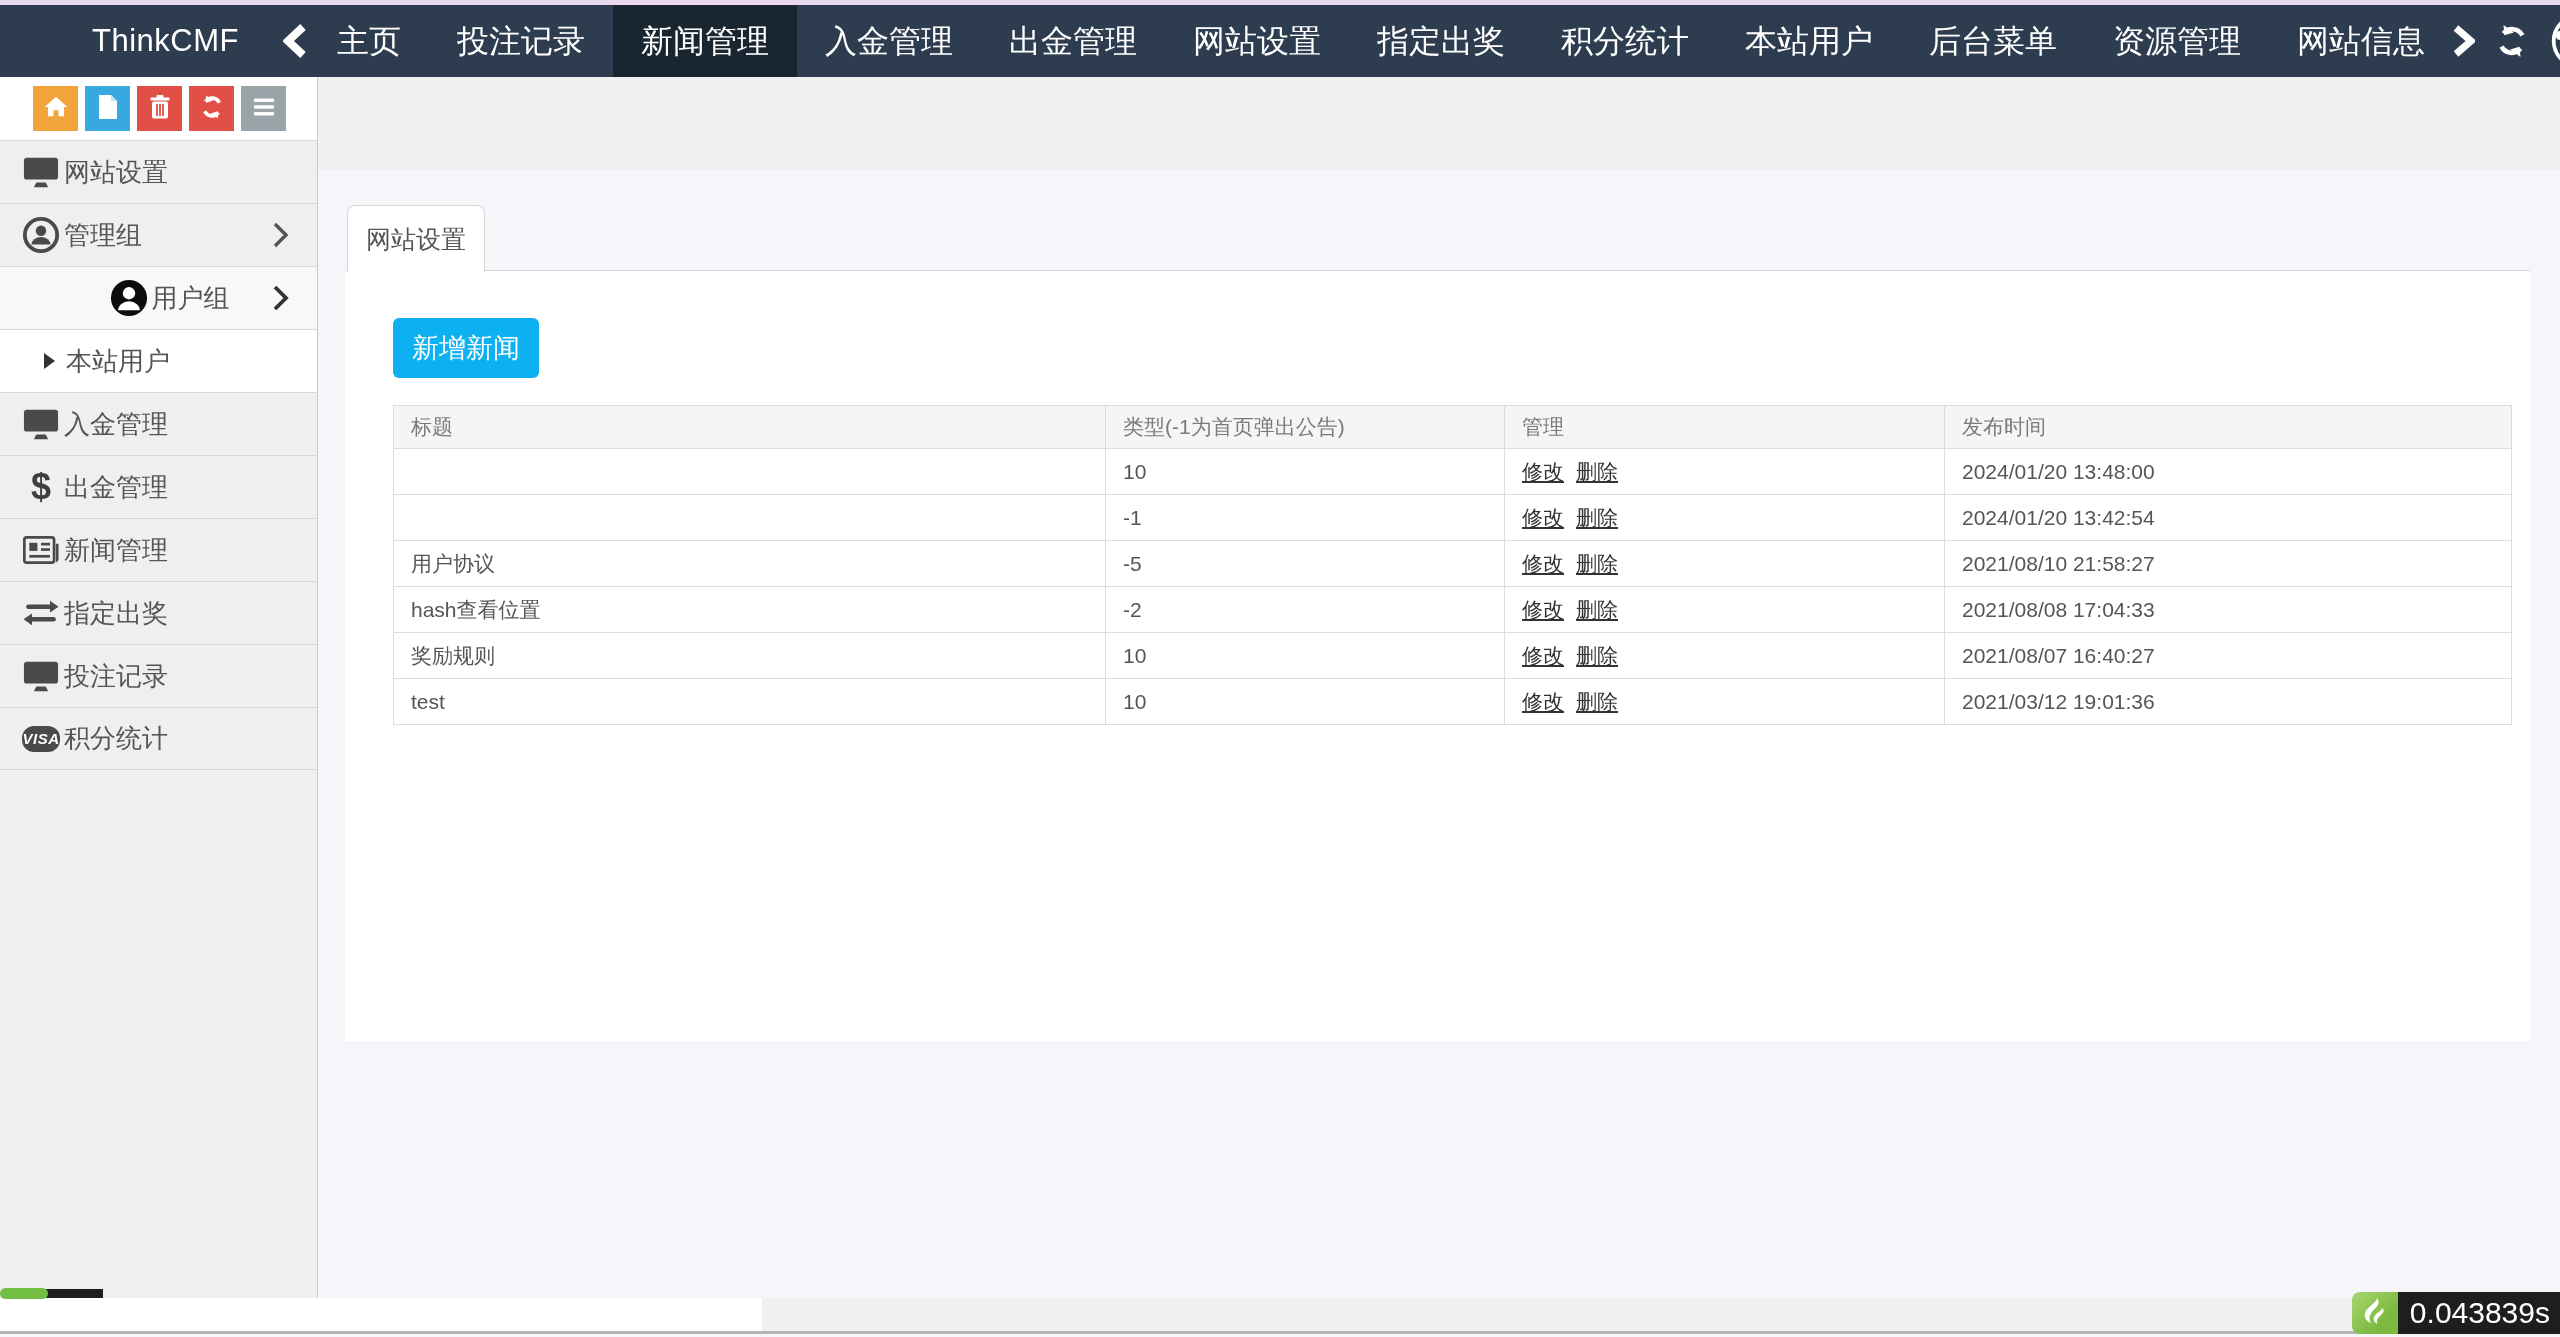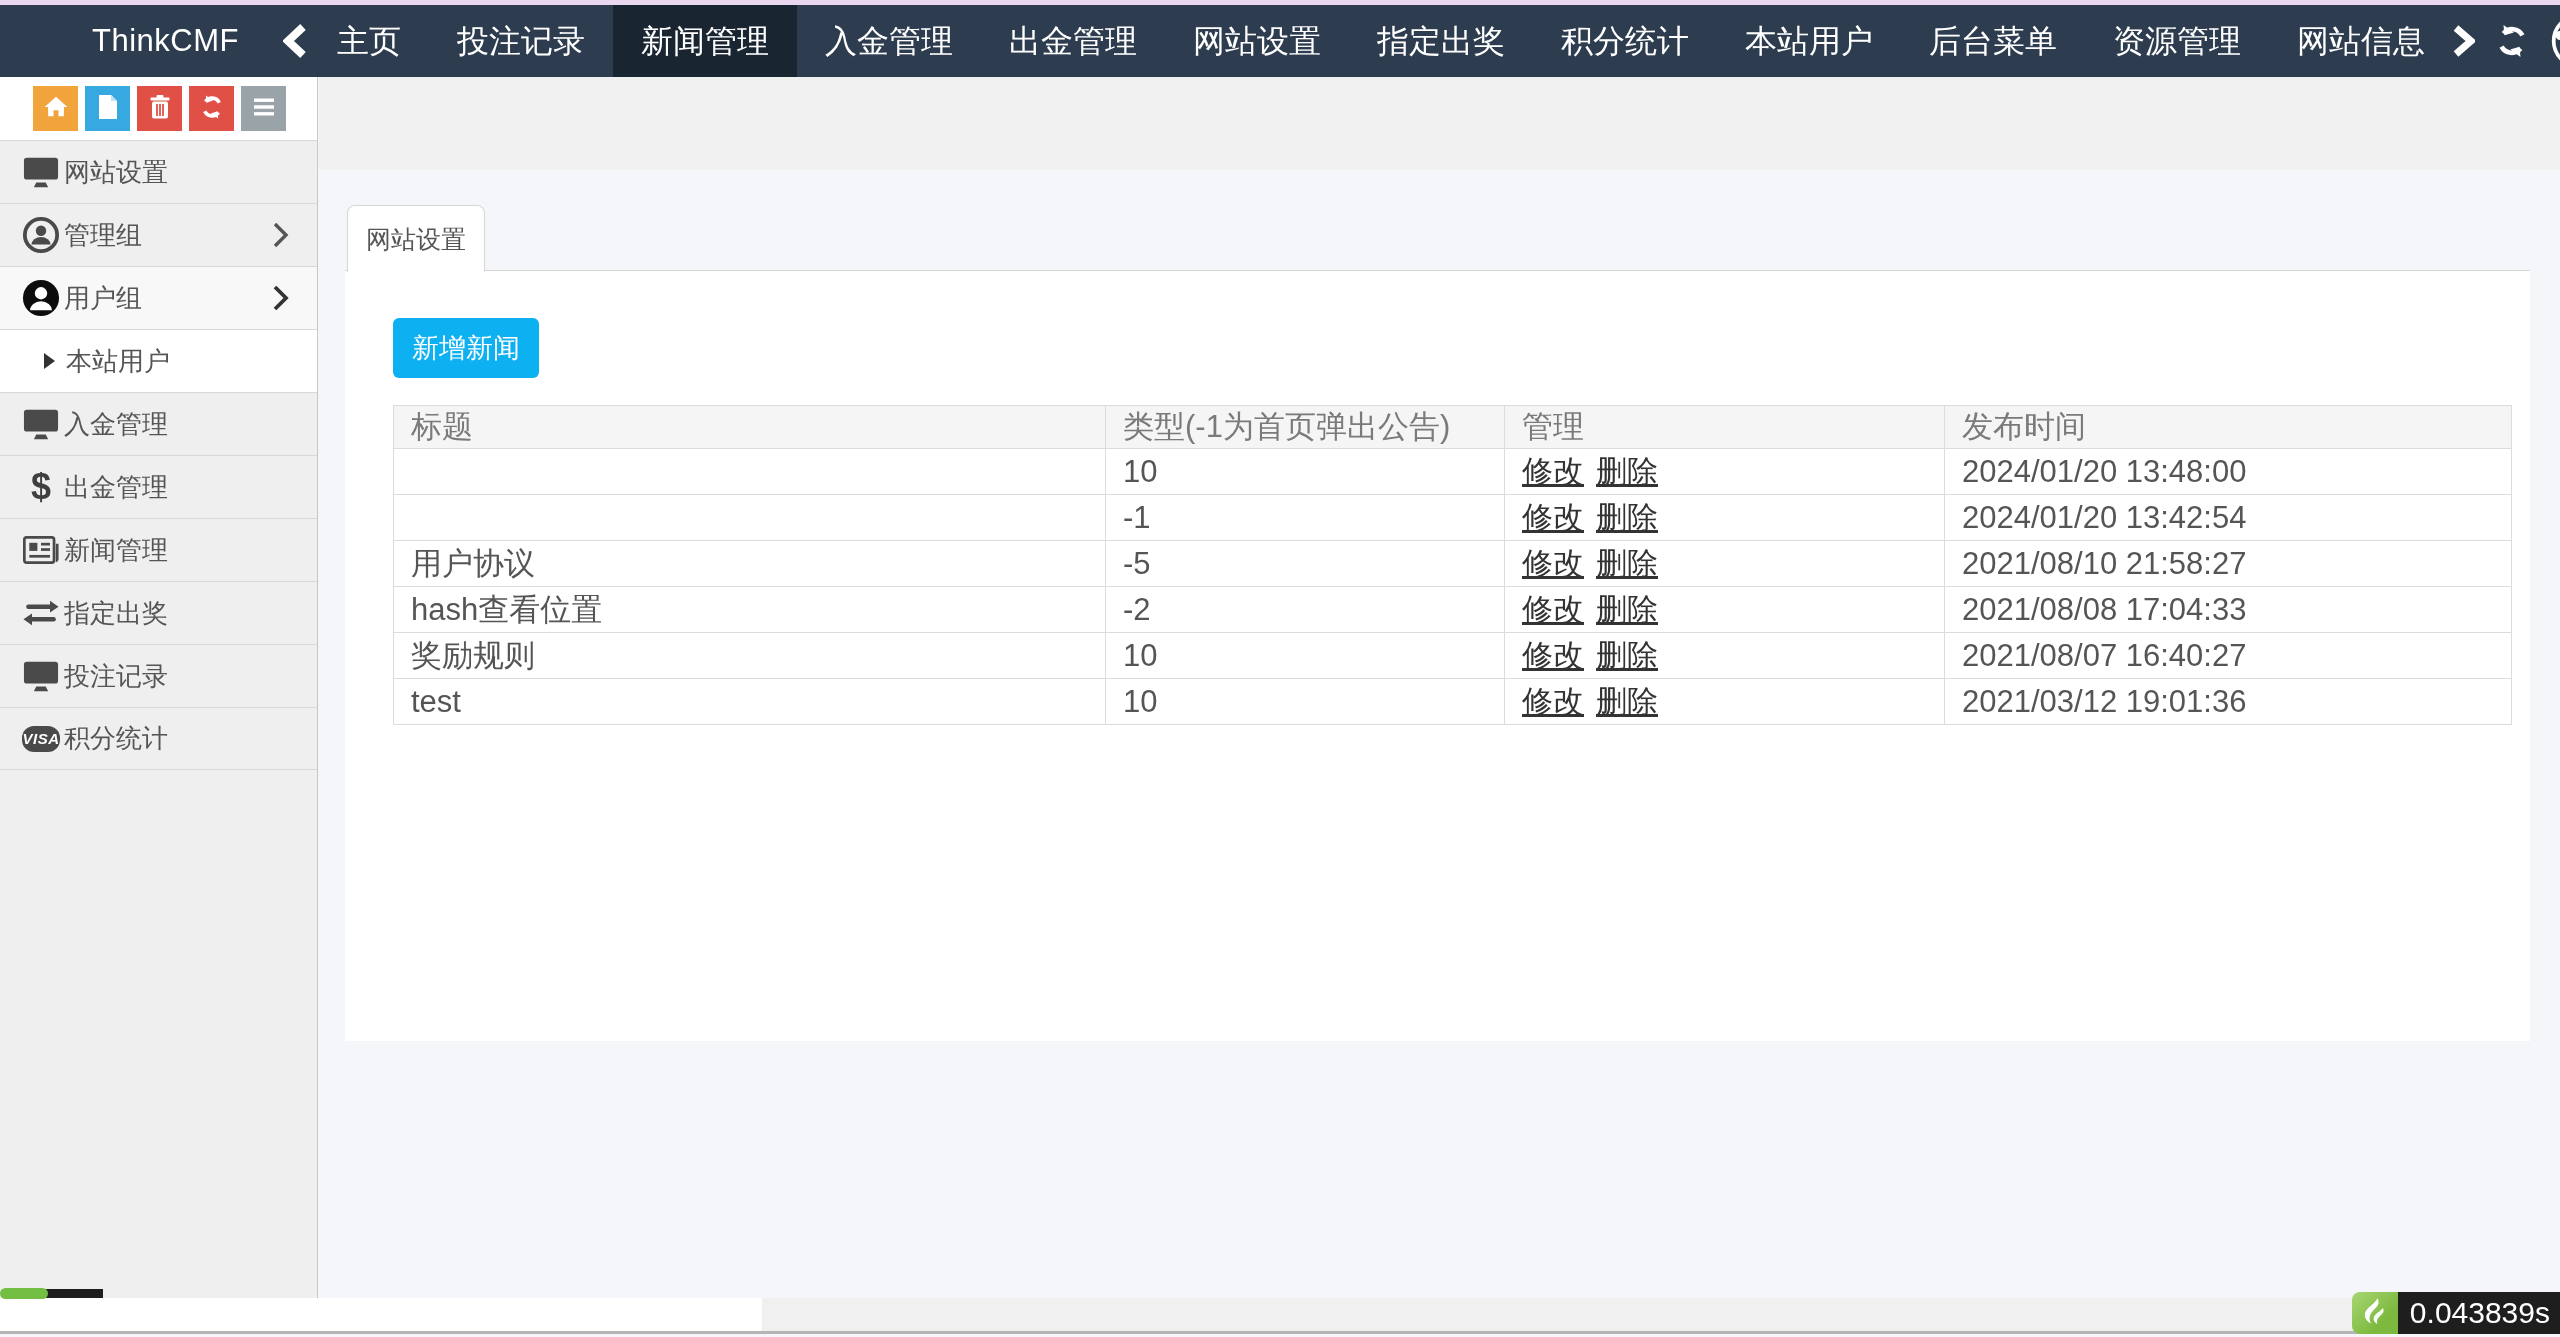--- a/index.html
+++ b/index.html
@@ -43,21 +43,21 @@
   .tb-trash   { background:#e15047; }
   .tb-recycle { background:#e15047; }
   .tb-list    { background:#99a3a8; }
   .menu { flex:0 0 auto; }
   .menu-item {
     height:63px; display:flex; align-items:center; position:relative;
     border-top:1px solid #d8d8d8; padding-left:20px; background:#efefef; cursor:pointer;
   }
   .menu-item:last-child { border-bottom:1px solid #d8d8d8; }
   .menu-item.lvl2 { background:#fff; }
-  .menu-item.lite { background:#f8f8f8; }
+  .menu-item.lite { background:#f8f8f8;justify-content:center; }
   .micon { width:42px; height:42px; display:flex; align-items:center; justify-content:center; flex:0 0 auto; }
   .mlabel { font-size:26px; color:#555; margin-left:2px; white-space:nowrap; }
   .mchev { position:absolute; right:28px; display:flex; align-items:center; }
   .dollar { font-size:36px; font-weight:bold; color:#3f3f3f; }
   .visa-badge {
     width:38px; height:26px; background:#4a4a4a; border-radius:12px; color:#fff;
     font-size:15px; font-style:italic; font-weight:bold; display:flex; align-items:center; justify-content:center;
     letter-spacing:.5px;
   }
   .tri-right { width:0; height:0; border-top:8px solid transparent; border-bottom:8px solid transparent; border-left:11px solid #333; display:inline-block; }
@@ -73,21 +73,21 @@
     position:absolute; left:345px; top:270px; width:2185px; height:771px;
     background:#fff; border-top:1px solid #d6d6d6; z-index:1;
   }
   .add-btn {
     position:absolute; left:48px; top:47px; width:146px; height:60px;
     background:#0db1f1; border-radius:6px; color:#fff; font-size:27px;
     display:flex; align-items:center; justify-content:center; cursor:pointer;
   }
   table.news-table {
     position:absolute; left:48px; top:134px; width:2118px;
-    border-collapse:collapse; font-size:31px; table-layout:fixed;
+    border-collapse:collapse; font-size:21px; table-layout:fixed;
   }
   .news-table th {
     height:43px; background:#f5f5f5; color:#7a7a7a; font-weight:normal;
     text-align:left; padding:0 0 0 17px; border:1px solid #dcdcdc; white-space:nowrap; overflow:hidden;
   }
   .news-table td {
     height:46px; background:#fff; color:#555; text-align:left;
     padding:0 0 0 17px; border:1px solid #dcdcdc; white-space:nowrap; overflow:hidden;
   }
   .news-table a { color:#333; text-decoration:underline; margin-right:12px; cursor:pointer; }

